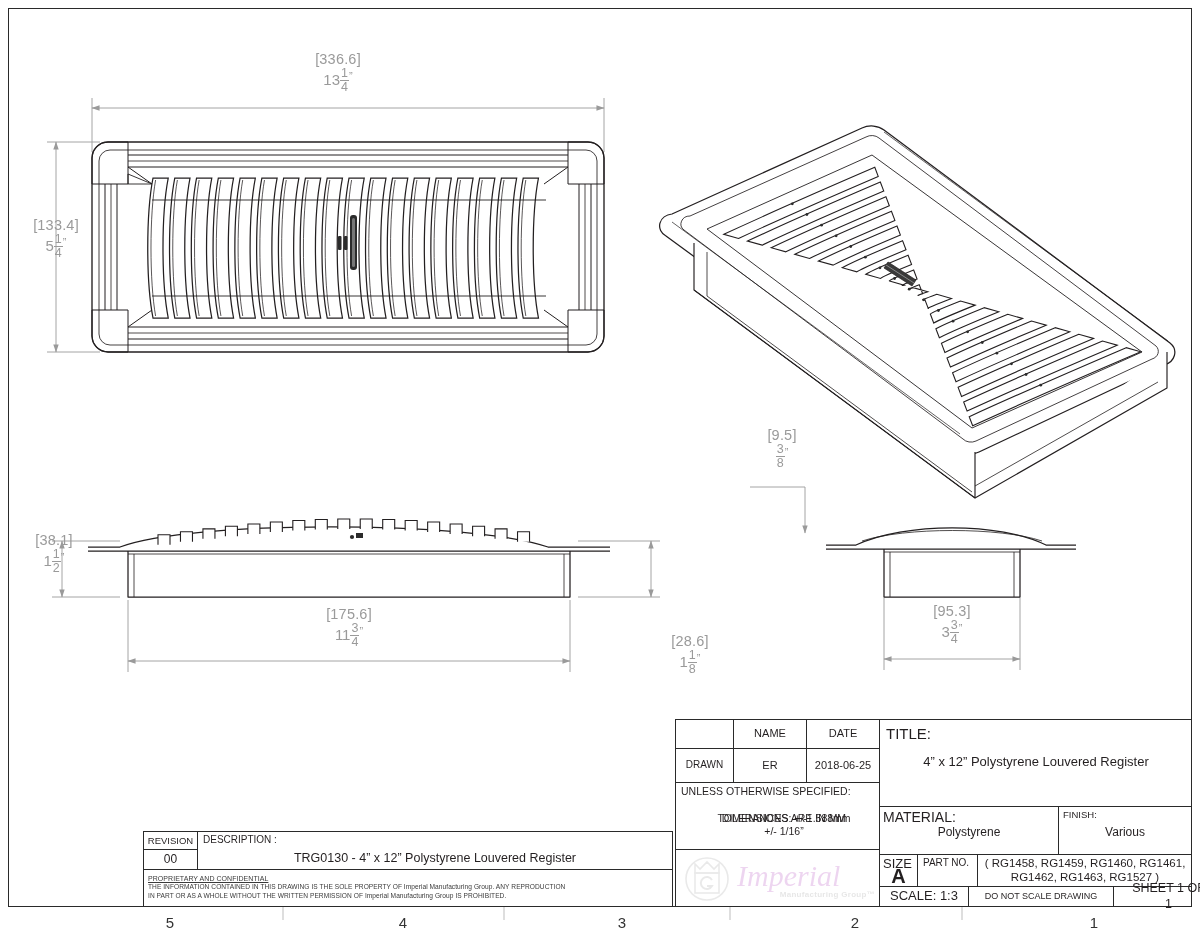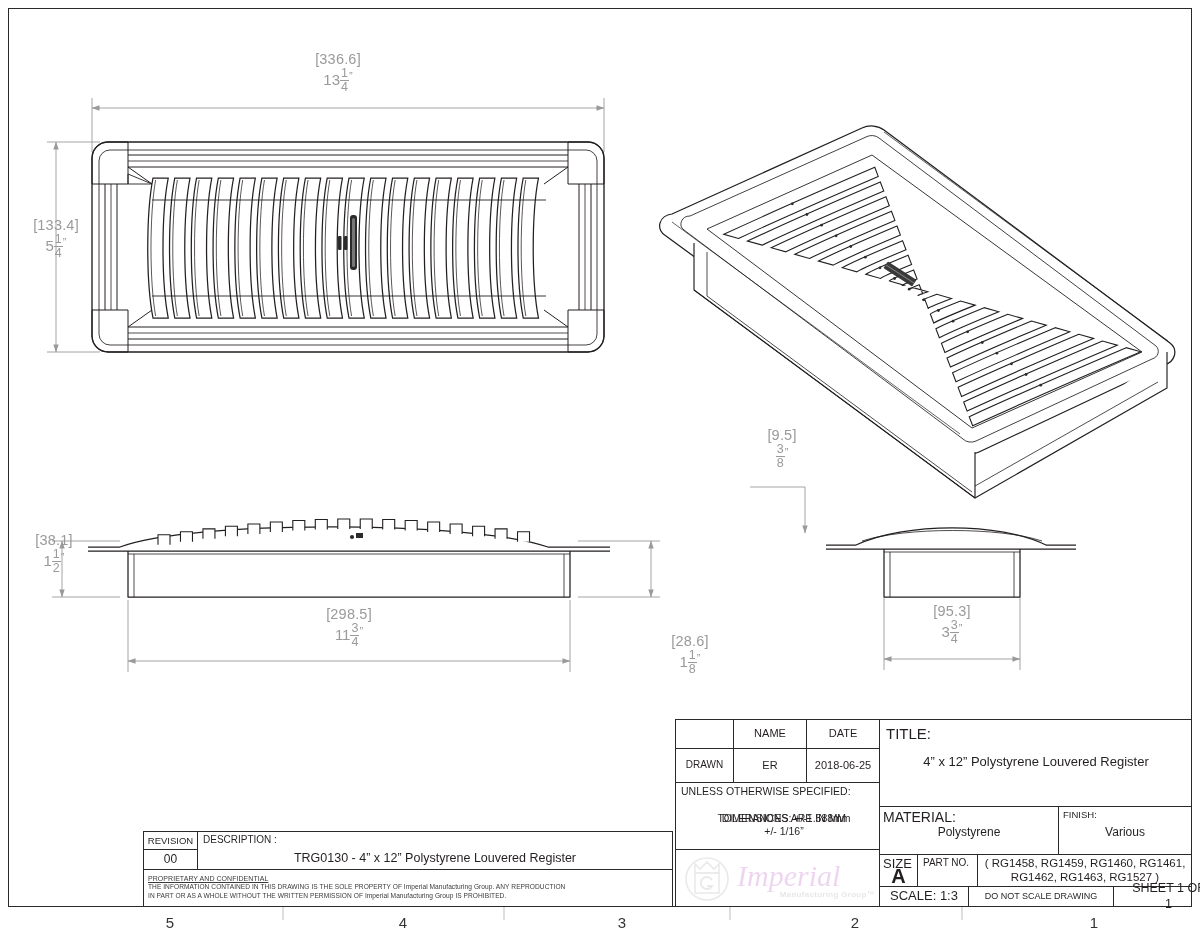--- a/index.html
+++ b/index.html
@@ -316,21 +316,21 @@
     <span class="mm">[133.4]</span>
     <span class="inchrow"><span>5</span><span class="frac"><span class="num">1</span><span class="den">4</span></span><span class="q">”</span></span>
   </div>
 
   <div class="dimtxt" style="left:-1px;top:533px;width:110px;">
     <span class="mm">[38.1]</span>
     <span class="inchrow"><span>1</span><span class="frac"><span class="num">1</span><span class="den">2</span></span><span class="q">”</span></span>
   </div>
 
   <div class="dimtxt" style="left:289px;top:607px;width:120px;">
-    <span class="mm">[298.5]</span>
+    <span class="mm">[175.6]</span>
     <span class="inchrow"><span>11</span><span class="frac"><span class="num">3</span><span class="den">4</span></span><span class="q">”</span></span>
   </div>
 
   <div class="dimtxt" style="left:635px;top:598px;width:110px;margin-top:36px;">
     <span class="mm">[28.6]</span>
     <span class="inchrow"><span>1</span><span class="frac"><span class="num">1</span><span class="den">8</span></span><span class="q">”</span></span>
   </div>
 
   <div class="dimtxt" style="left:727px;top:428px;width:110px;">
     <span class="mm">[9.5]</span>

